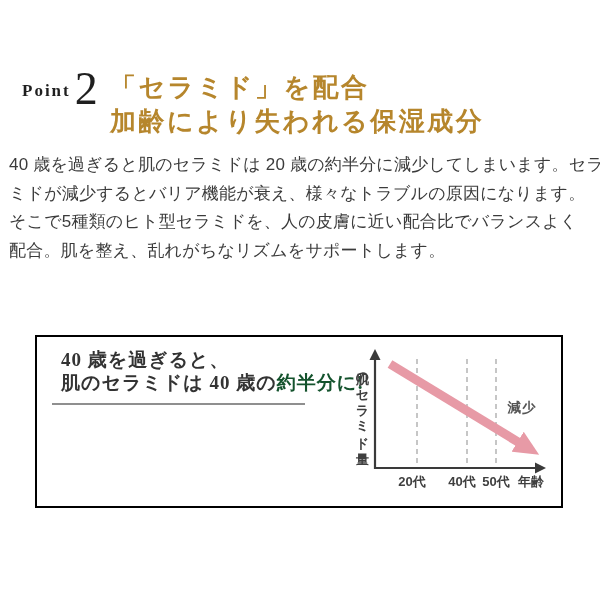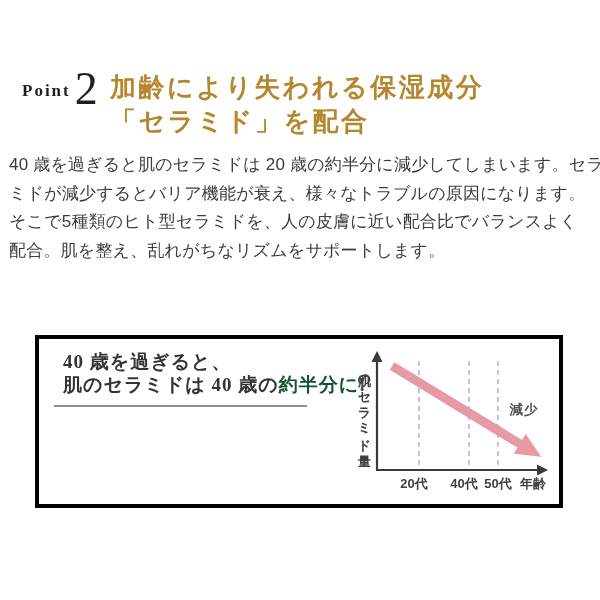--- a/index.html
+++ b/index.html
@@ -15,21 +15,21 @@
   
   .heading{position:absolute;left:110px;top:71px;
     font-family:"Liberation Serif","DejaVu Serif",serif;
     font-size:26px;line-height:34px;letter-spacing:2.5px;color:#b6862c;font-weight:600;}
   
   .body-paragraph{position:absolute;left:9px;top:151px;font-size:17px;line-height:28.5px;
     color:#3b3b3b;letter-spacing:0.2px;}
   .body-line{white-space:nowrap;}
   
   .info-box{position:absolute;left:35px;top:335px;width:528px;height:173px;
-    border:4px solid #000000;background:#ffffff;box-sizing:border-box;}
+    border:2px solid #000000;background:#ffffff;box-sizing:border-box;}
   .ib-headline{position:absolute;left:24px;
     font-family:"Liberation Serif","DejaVu Serif",serif;
     font-size:19px;color:#333333;letter-spacing:1px;white-space:nowrap;font-weight:600;}
   .ib-headline.l1{top:10px;}
   .ib-headline.l2{top:33px;}
   .hl-pink{color:#14532d;}
   .ib-divider{position:absolute;left:15px;top:66px;width:253px;height:2px;background:#8f8f8f;}
   .ib-note{position:absolute;left:24px;top:77px;font-size:15px;line-height:19px;
     color:#3b3b3b;letter-spacing:0.3px;}
   .ib-note div{white-space:nowrap;}
@@ -48,22 +48,22 @@
 <body>
 
 <div class="canvas">
 
   <div class="point-badge">
     <span class="point-word">Point</span>
     <span class="point-number">2</span>
   </div>
 
   <div class="heading">
+    <div>「セラミド」を配合</div>
     <div>加齢により失われる保湿成分</div>
-    <div>「セラミド」を配合</div>
   </div>
 
   <div class="body-paragraph">
     <div class="body-line">40 歳を過ぎると肌のセラミドは 20 歳の約半分に減少してしまいます。セラ</div>
     <div class="body-line">ミドが減少するとバリア機能が衰え、様々なトラブルの原因になります。</div>
     <div class="body-line">そこで5種類のヒト型セラミドを、人の皮膚に近い配合比でバランスよく</div>
     <div class="body-line">配合。肌を整え、乱れがちなリズムをサポートします。</div>
   </div>
 
   <div class="info-box">

